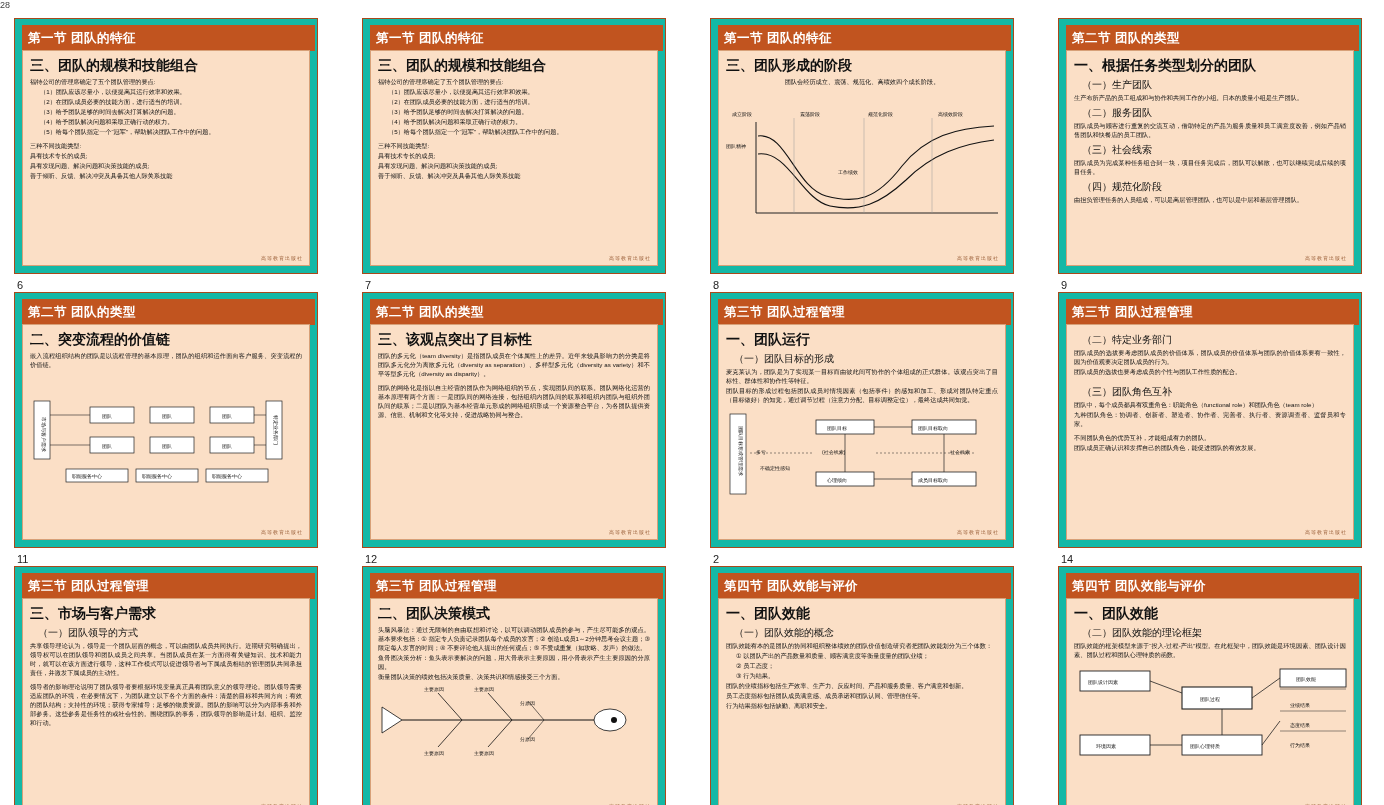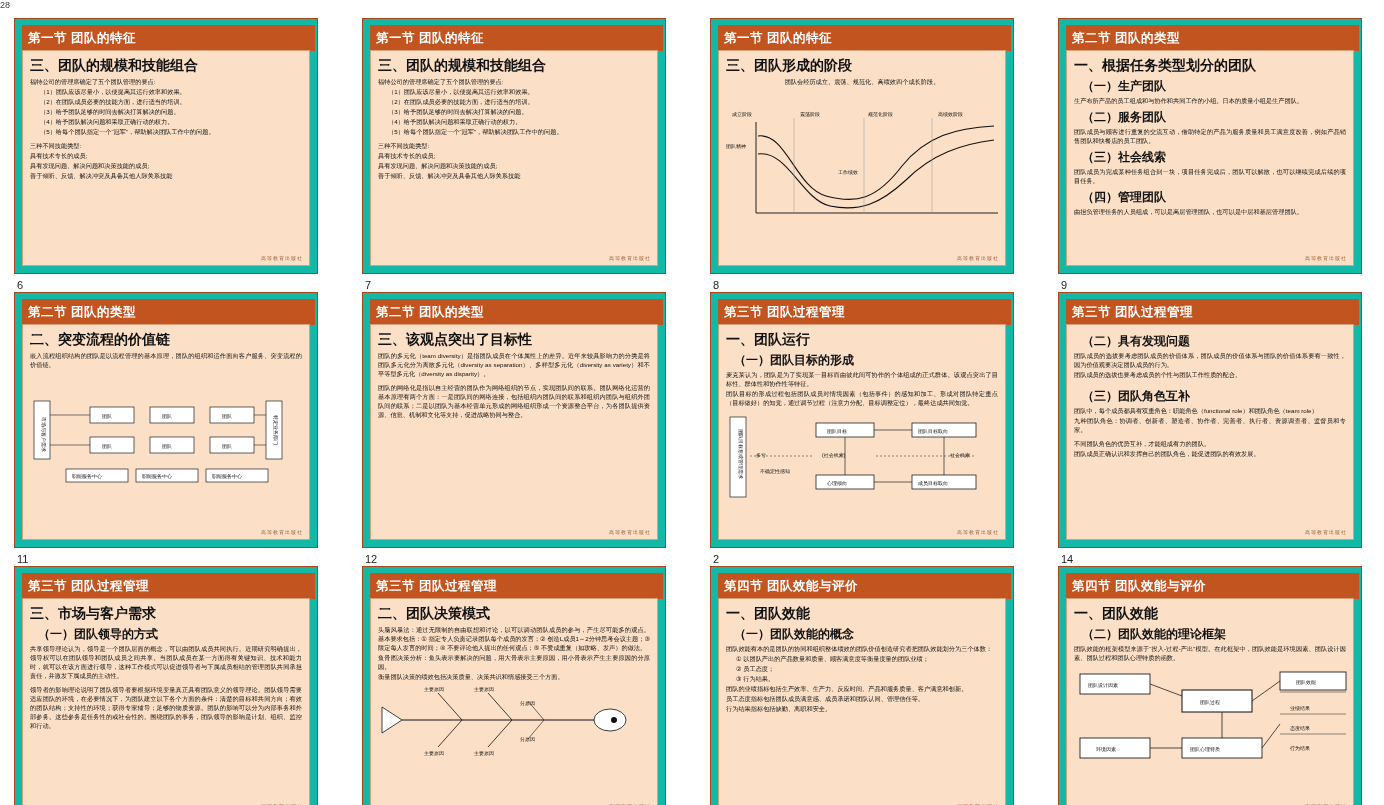--- a/index.html
+++ b/index.html
@@ -3,21 +3,21 @@
 <meta charset="utf-8">
 <style>
   html,body{margin:0;padding:0;background:#fff;}
   body{width:1384px;height:805px;font-family:"Liberation Sans","DejaVu Sans",sans-serif;overflow:hidden;}
   .grid{position:relative;width:1384px;height:805px;}
   .slide-wrap{position:absolute;width:304px;}
   .slide{width:304px;height:256px;background:#14b8a6;border:1px solid #a8491b;box-sizing:border-box;padding:6px 2px 7px 7px;position:relative;}
   .slide-title{height:26px;background:#c1541f;color:#fff;font-size:12.5px;font-weight:bold;display:flex;align-items:center;padding-left:6px;letter-spacing:0.5px;}
   .body{position:absolute;left:7px;right:7px;top:31px;bottom:7px;background:#fbdfc6;border:1px solid #d7a078;box-sizing:border-box;padding:5px 7px;overflow:hidden;}
   .h3{font-size:14px;font-weight:bold;color:#111;margin:1px 0 3px 0;}
-  .h4{font-size:12px;font-weight:bold;color:#111;margin:3px 0 2px 8px;}
+  .h4{font-size:10px;font-weight:normal;color:#111;margin:3px 0 2px 8px;}
   .p{font-size:6.2px;color:#111;line-height:1.45;margin:0 0 1px 0;text-align:justify;}
   .p.ind{text-indent:0;margin-left:10px;}
   .center{text-align:center;}
   .pg{font-size:11px;color:#222;margin:5px 0 0 3px;font-family:"Liberation Sans",sans-serif;}
   .logo{position:absolute;right:6px;bottom:4px;font-size:5px;color:#8a4a22;letter-spacing:1px;opacity:.85;}
   .corner{position:absolute;left:0;top:0;font-size:9px;color:#444;}
   
   .diagram{position:relative;width:100%;height:calc(100% - 14px);}
   svg{display:block;}
   .tiny{font-size:5px;fill:#111;}
@@ -102,21 +102,21 @@
         <div class="slide">
        <div class="slide-title">第二节  团队的类型</div>
        <div class="body">
             <div class="h3">一、根据任务类型划分的团队</div>
             <div class="h4">（一）生产团队</div>
             <div class="p">生产布所产品的员工组成和与协作和共同工作的小组。日本的质量小组是生产团队。</div>
             <div class="h4">（二）服务团队</div>
             <div class="p">团队成员与顾客进行重复的交流互动，借助特定的产品为服务质量和员工满意度改善，例如产品销售团队和快餐店的员工团队。</div>
             <div class="h4">（三）社会线索</div>
             <div class="p">团队成员为完成某种任务组合到一块，项目任务完成后，团队可以解散，也可以继续完成后续的项目任务。</div>
-            <div class="h4">（四）管理团队</div>
+            <div class="h4">（四）规范化阶段</div>
             <div class="p">由担负管理任务的人员组成，可以是高层管理团队，也可以是中层和基层管理团队。</div>
          <div class="logo">高等教育出版社</div>
        </div>
      </div>
      <div class="pg">9</div>
       </div>
       <div class="slide-wrap" style="left: 14px; top: 292px;">
         <div class="slide">
        <div class="slide-title">第二节  团队的类型</div>
        <div class="body">
@@ -204,21 +204,21 @@
             </div>
          <div class="logo">高等教育出版社</div>
        </div>
      </div>
      <div class="pg">2</div>
       </div>
       <div class="slide-wrap" style="left: 1058px; top: 292px;">
         <div class="slide">
        <div class="slide-title">第三节  团队过程管理</div>
        <div class="body">
-            <div class="h4">（二）具有发现问题</div>
+            <div class="h4">（二）特定业务部门</div>
             <div class="p">团队成员的选拔要考虑团队成员的价值体系，团队成员的价值体系与团队的价值体系要有一致性，因为价值观要决定团队成员的行为。</div>
             <div class="p">团队成员的选拔也要考虑成员的个性与团队工作性质的配合。</div>
             <div style="height:4px"></div>
             <div class="h4">（三）团队角色互补</div>
             <div class="p">团队中，每个成员都具有双重角色：职能角色（functional role）和团队角色（team role）</div>
             <div class="p">九种团队角色：协调者、创新者、塑造者、协作者、完善者、执行者、资源调查者、监督员和专家。</div>
             <div style="height:4px"></div>
             <div class="p">不同团队角色的优势互补，才能组成有力的团队。</div>
             <div class="p">团队成员正确认识和发挥自己的团队角色，能促进团队的有效发展。</div>
          <div class="logo">高等教育出版社</div>

